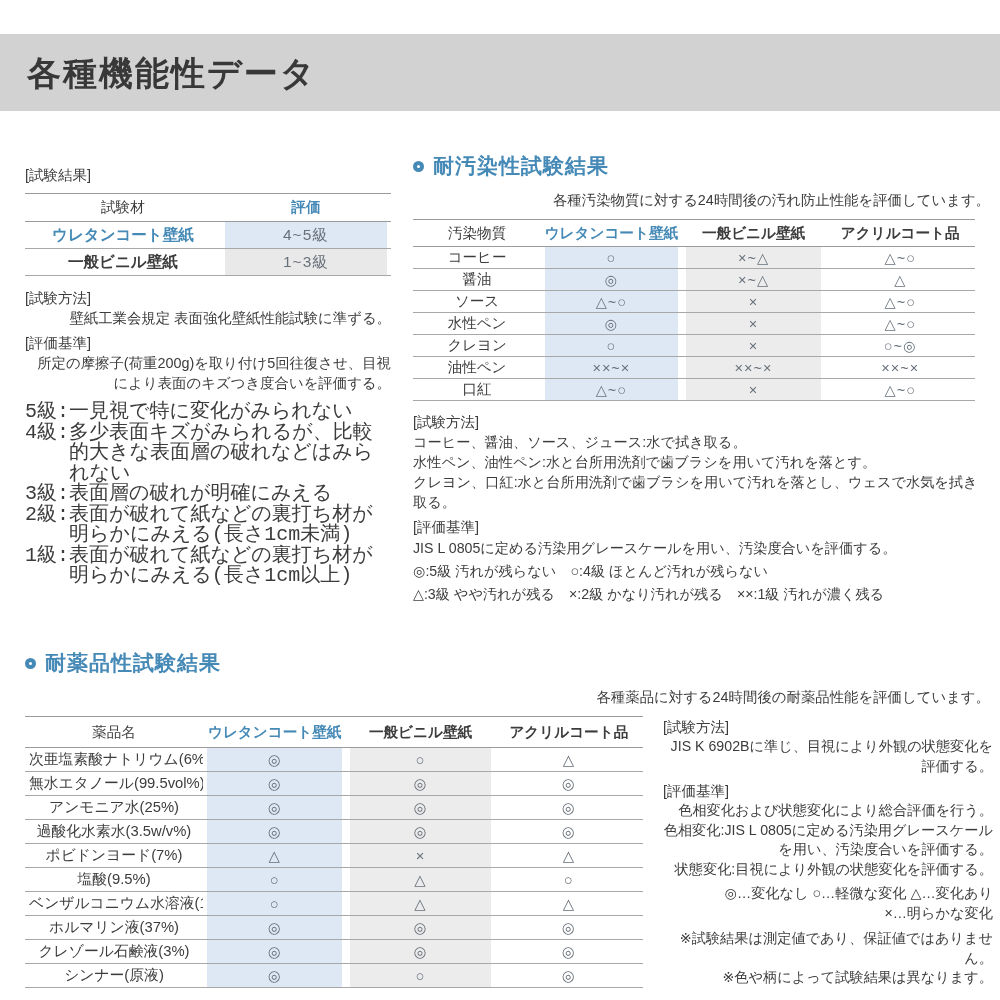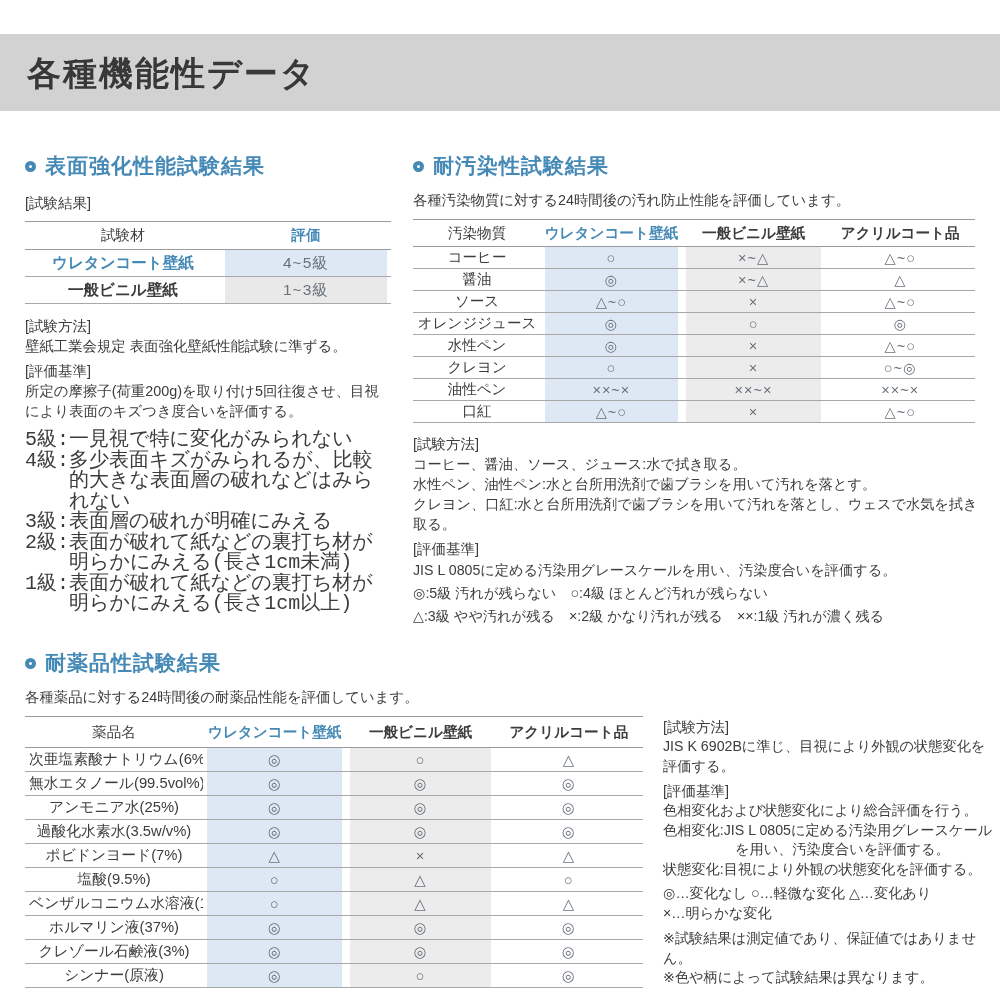--- a/index.html
+++ b/index.html
@@ -18,21 +18,21 @@
 
   
   .header-bar{position:absolute;left:0;top:34px;width:1000px;height:77px;background:var(--bar-bg);}
   .header-bar .title{padding:17px 0 0 27px;font-size:34px;font-weight:bold;color:#383838;letter-spacing:2px;}
 
   
   .sec-title{display:flex;align-items:center;gap:9px;color:var(--blue);font-size:21px;font-weight:bold;letter-spacing:1px;}
   .bullet{display:inline-block;width:11px;height:11px;border:4.5px solid var(--blue);border-radius:50%;flex:0 0 auto;}
 
   .bracket{font-size:14.5px;color:var(--ink);}
-  .body-text{font-size:14.4px;line-height:20px;color:var(--ink);}
+  .body-text{font-size:14.4px;line-height:20px;color:var(--ink);text-align:right;}
 
   
   table{border-collapse:collapse;width:100%;table-layout:fixed;}
   thead tr{border-top:1px solid var(--line);border-bottom:1px solid var(--line);margin-top:12px;}
   tbody tr{border-bottom:1px solid #a8a8a8;}
   th,td{text-align:center;vertical-align:middle;font-weight:normal;overflow:hidden;white-space:nowrap;}
   tbody td{background-clip:content-box;padding:0 4px;color:var(--sym);font-size:15px;letter-spacing:1px;}
   tbody td.col0{color:var(--ink);letter-spacing:0;}
   thead th{font-size:14.6px;color:var(--ink);}
   thead th.col1{color:var(--blue);font-weight:bold;}
@@ -99,24 +99,20 @@
 </head>
 <body>
 
 <div id="page">
 
   <div class="header-bar">
     <div class="title">各種機能性データ</div>
   </div>
 
   <div class="sec-surface">
-    <div class="sec-title">
-      <span class="bullet"></span>
-      <span>表面強化性能試験結果</span>
-    </div>
     <div class="bracket">[試験結果]</div>
     <table class="tbl-surface">
       <thead>
         <tr>
             <th class="col0">試験材</th>
             <th class="col1">評価</th>
           </tr>
       </thead>
       <tbody>
           <tr>
@@ -168,26 +164,20 @@
             <td class="col0">醤油</td>
             <td class="col1">◎</td>
             <td class="col2">×~△</td>
             <td class="col3">△</td>
           </tr>
           <tr>
             <td class="col0">ソース</td>
             <td class="col1">△~○</td>
             <td class="col2">×</td>
             <td class="col3">△~○</td>
-          </tr>
-          <tr>
-            <td class="col0">オレンジジュース</td>
-            <td class="col1">◎</td>
-            <td class="col2">○</td>
-            <td class="col3">◎</td>
           </tr>
           <tr>
             <td class="col0">水性ペン</td>
             <td class="col1">◎</td>
             <td class="col2">×</td>
             <td class="col3">△~○</td>
           </tr>
           <tr>
             <td class="col0">クレヨン</td>
             <td class="col1">○</td>

